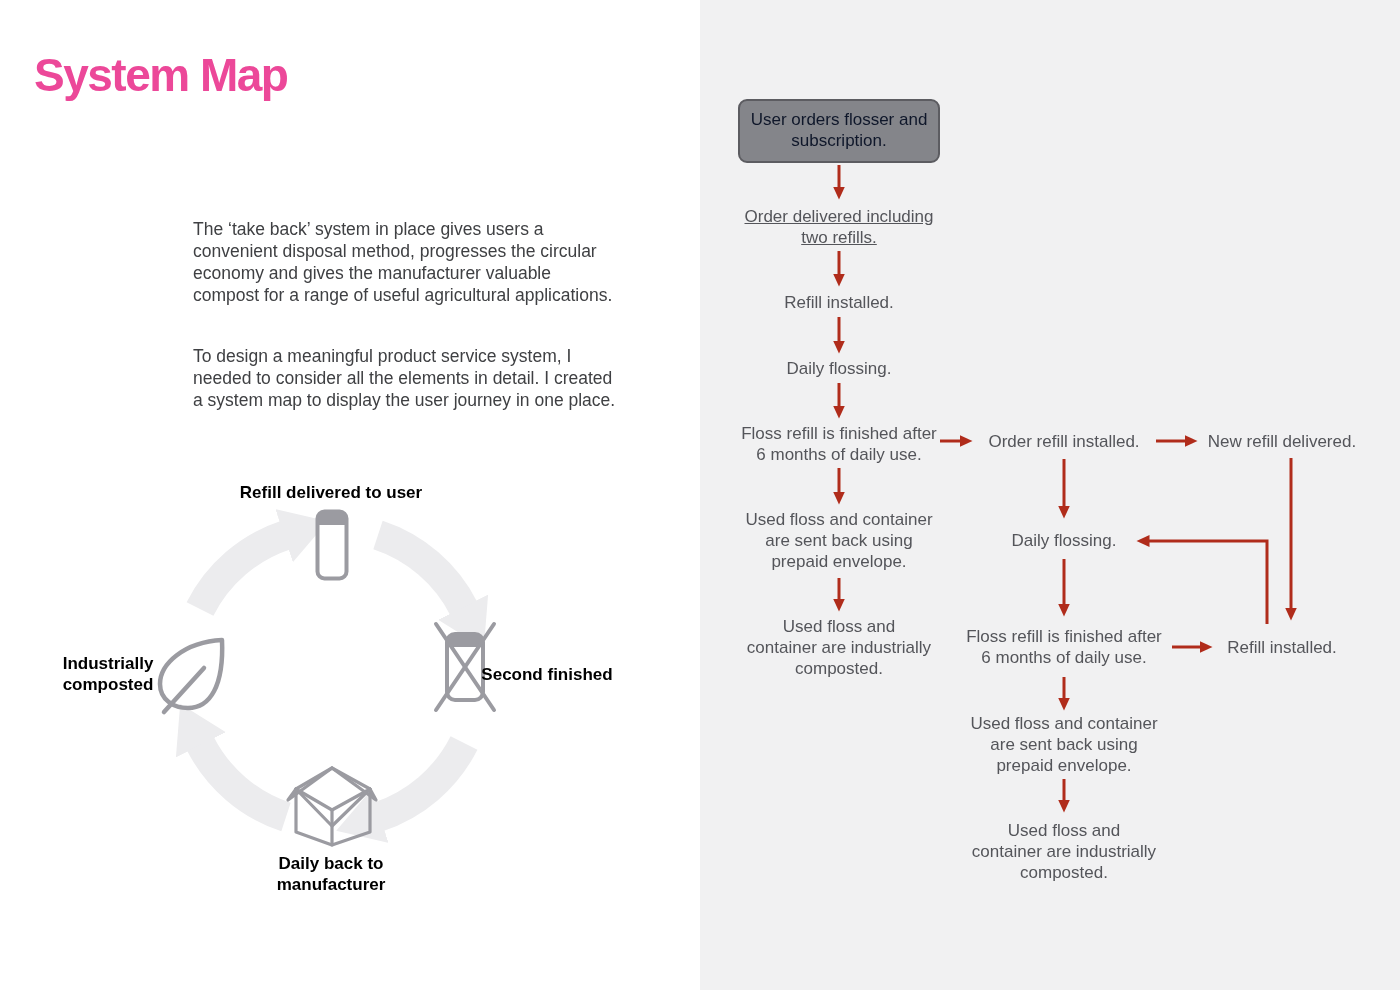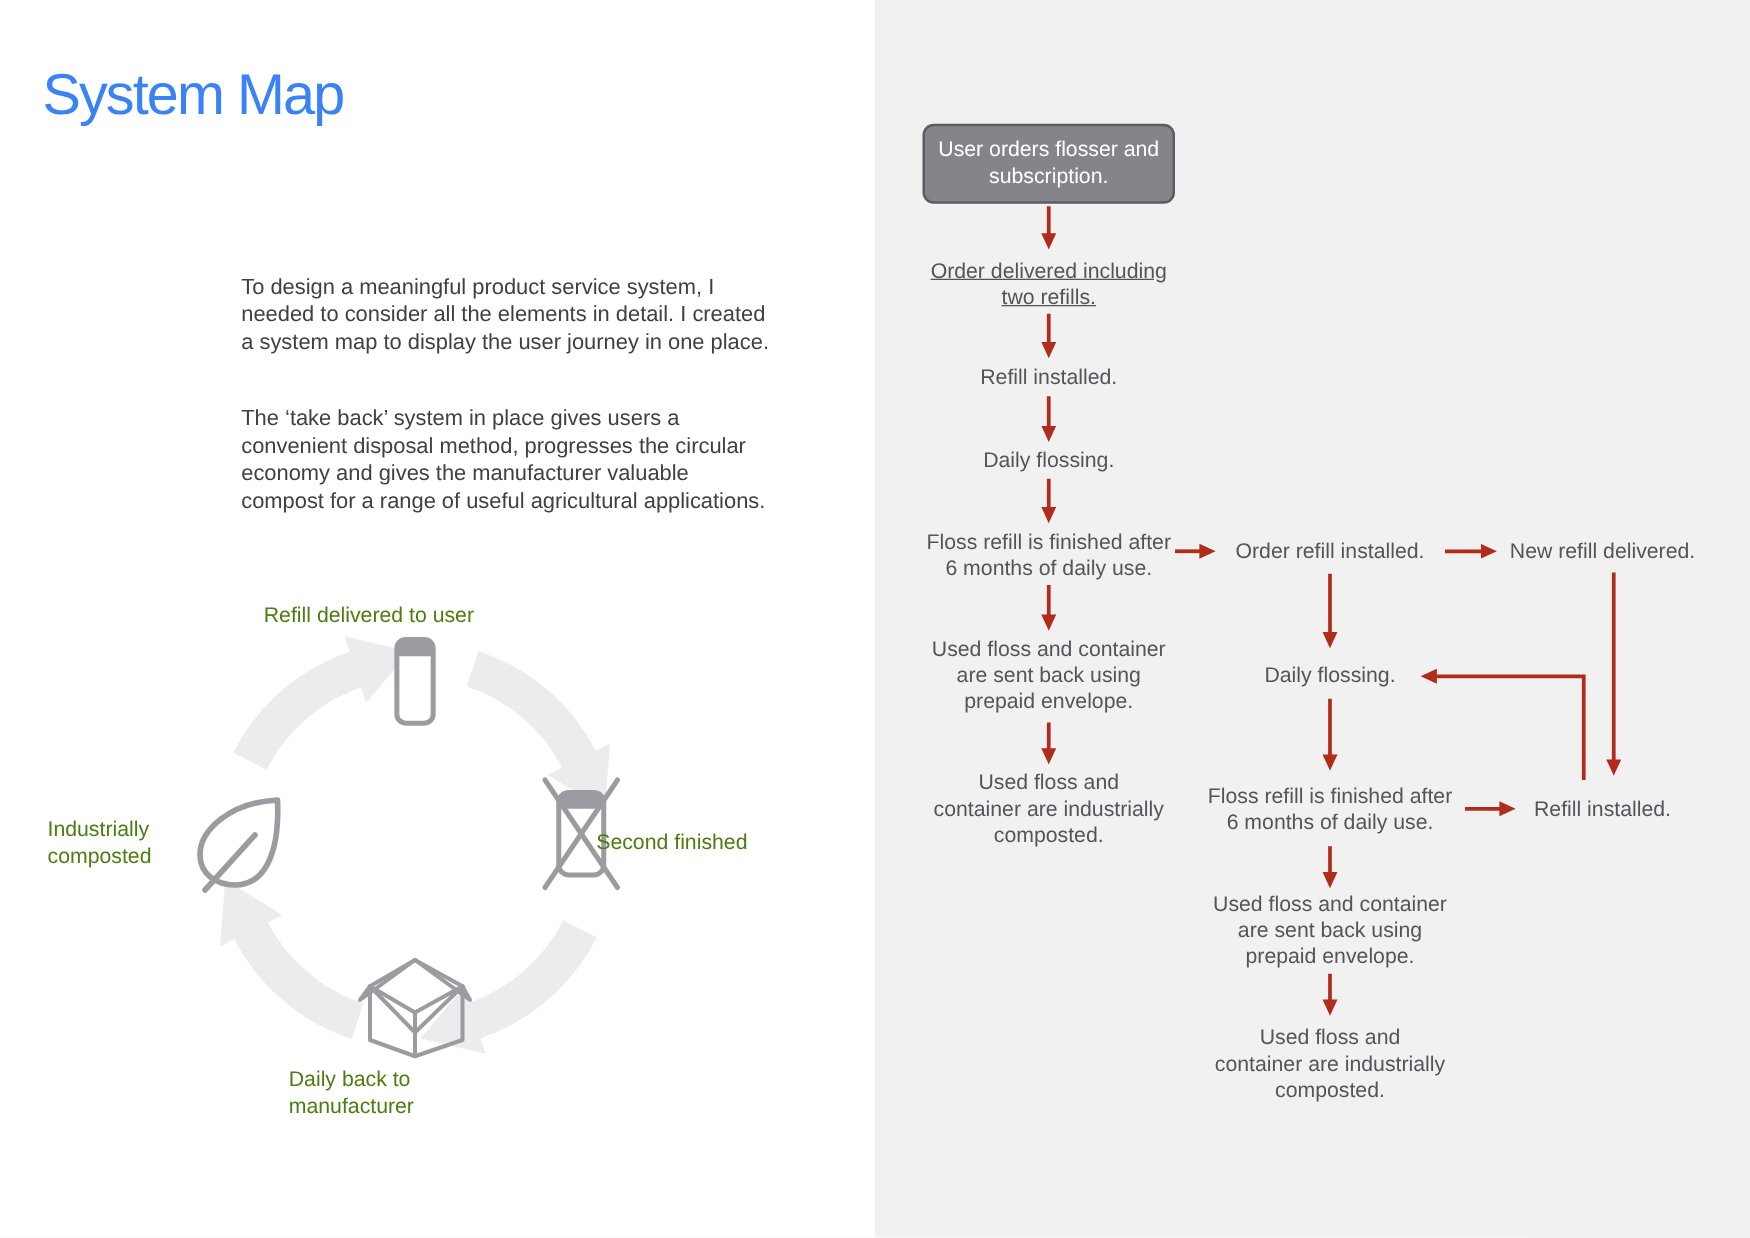--- a/index.html
+++ b/index.html
@@ -6,66 +6,66 @@
   body{
     width:1400px;height:990px;position:relative;overflow:hidden;
     font-family:"Liberation Sans","DejaVu Sans",sans-serif;
     background:#ffffff;
   }
   .panel-left{position:absolute;left:0;top:0;width:700px;height:990px;background:#ffffff;}
   .panel-right{position:absolute;left:700px;top:0;width:700px;height:990px;background:#f1f1f2;}
 
   .page-title{
     position:absolute;left:34px;top:48px;
-    font-size:46px;font-weight:400;letter-spacing:-1.5px;color:#3b82f6;
+    font-size:46px;font-weight:700;letter-spacing:-1.5px;color:#ec4899;
   }
   .intro{
     position:absolute;left:193px;top:196px;width:470px;
     font-size:17.5px;line-height:22px;color:#3f4043;white-space:pre-line;
   }
   .intro p{margin:0 0 17px 0;white-space:pre-line;}
 
   
   .node{
     position:absolute;transform:translate(-50%,-50%);
     font-size:17px;line-height:21px;color:#54555a;text-align:center;
     white-space:pre-line;width:260px;
   }
   .start-box{
     position:absolute;transform:translate(-50%,-50%);
     background:#84858a;border:2px solid #5c5c61;border-radius:9px;
     width:198px;padding:8px 0 10px 0;
-    font-size:17px;line-height:21px;color:#ffffff;text-align:center;white-space:pre-line;
+    font-size:17px;line-height:21px;color:#0f172a;text-align:center;white-space:pre-line;
   }
 
   .cycle-label{
     position:absolute;transform:translate(-50%,-50%);
-    font-size:17px;line-height:21px;color:#4d7c0f;white-space:pre-line;
+    font-size:17px;line-height:21px;color:#000000;text-align:center;white-space:pre-line;font-weight:bold;
   }
 
   .abs{position:absolute;}
   svg{display:block;}
   .overlay{position:absolute;left:0;top:0;pointer-events:none;}
 </style>
 </head>
 <body>
 
 <div class="panel-left"></div>
 <div class="panel-right"></div>
 
 <div class="page-title">System Map</div>
 
 <div class="intro">
-  <p>To design a meaningful product service system, I
-needed to consider all the elements in detail. I created
-a system map to display the user journey in one place.</p>
   <p>The ‘take back’ system in place gives users a
 convenient disposal method, progresses the circular
 economy and gives the manufacturer valuable
 compost for a range of useful agricultural applications.</p>
+  <p>To design a meaningful product service system, I
+needed to consider all the elements in detail. I created
+a system map to display the user journey in one place.</p>
 </div>
 
 <svg class="overlay" width="700" height="990">
   <defs>
     <marker id="bigHead" orient="auto" markerUnits="userSpaceOnUse" markerWidth="50" markerHeight="58" refX="2" refY="28">
       <path d="M0 0 L46 28 L0 56 Z" fill="#ececee"></path>
     </marker>
   </defs>
   <g stroke="#ececee" stroke-width="30" fill="none">
     <path d="M 200 609 A 148 148 0 0 1 286 535" marker-end="url(#bigHead)"></path>

